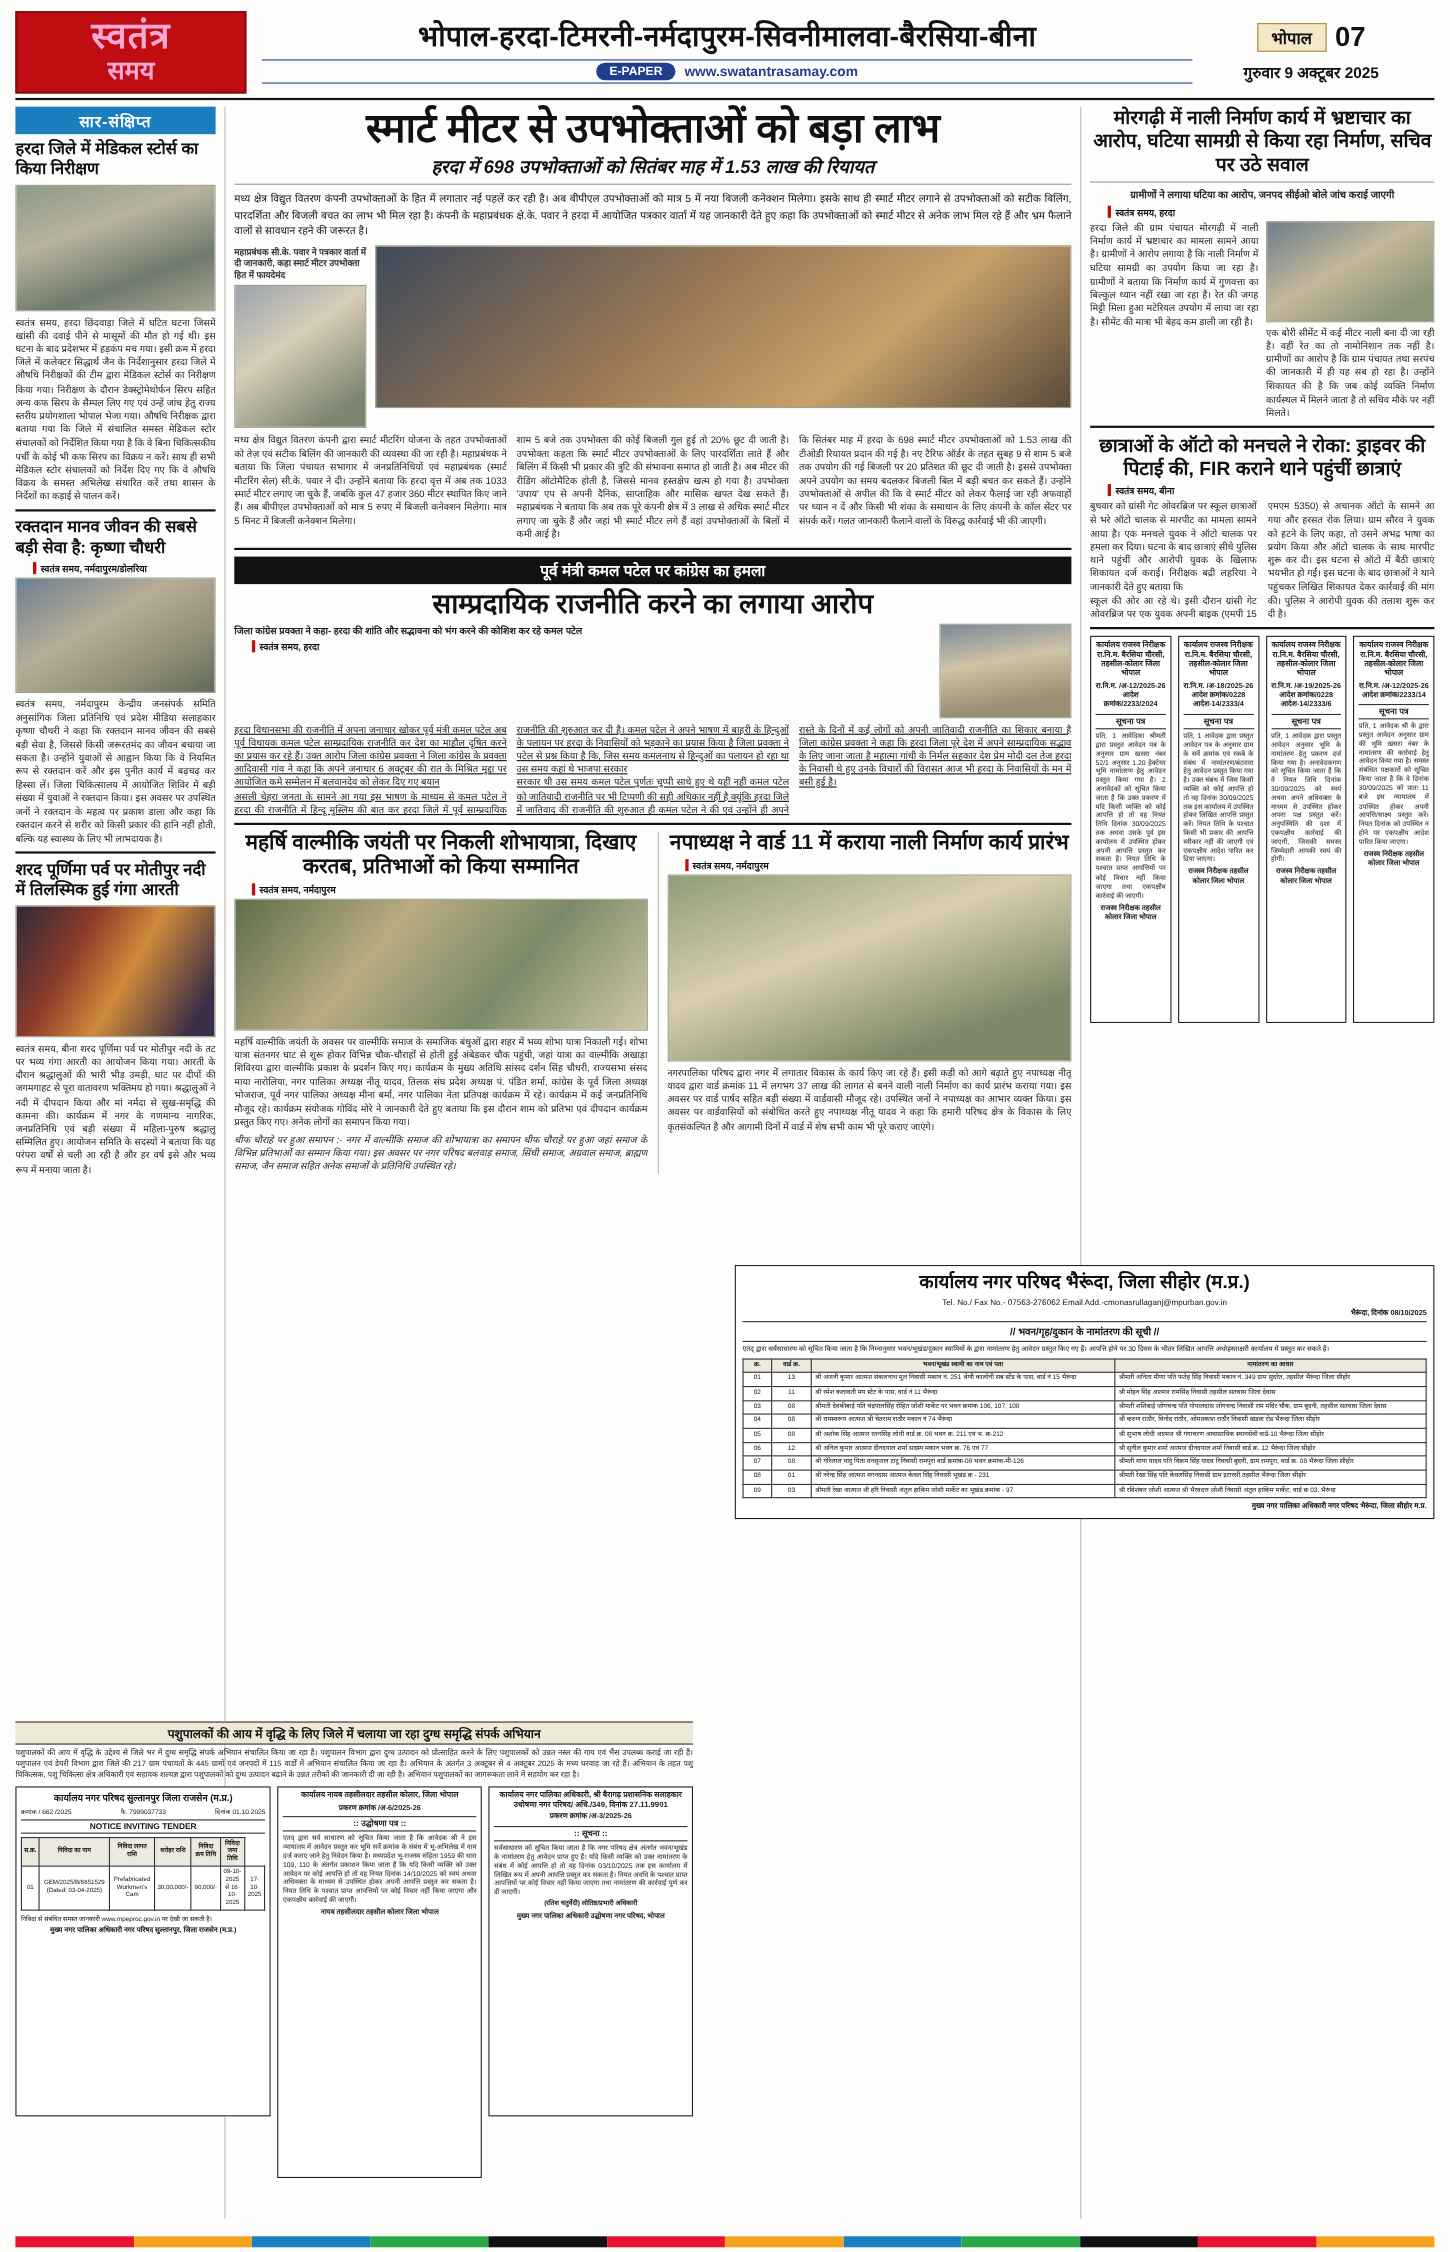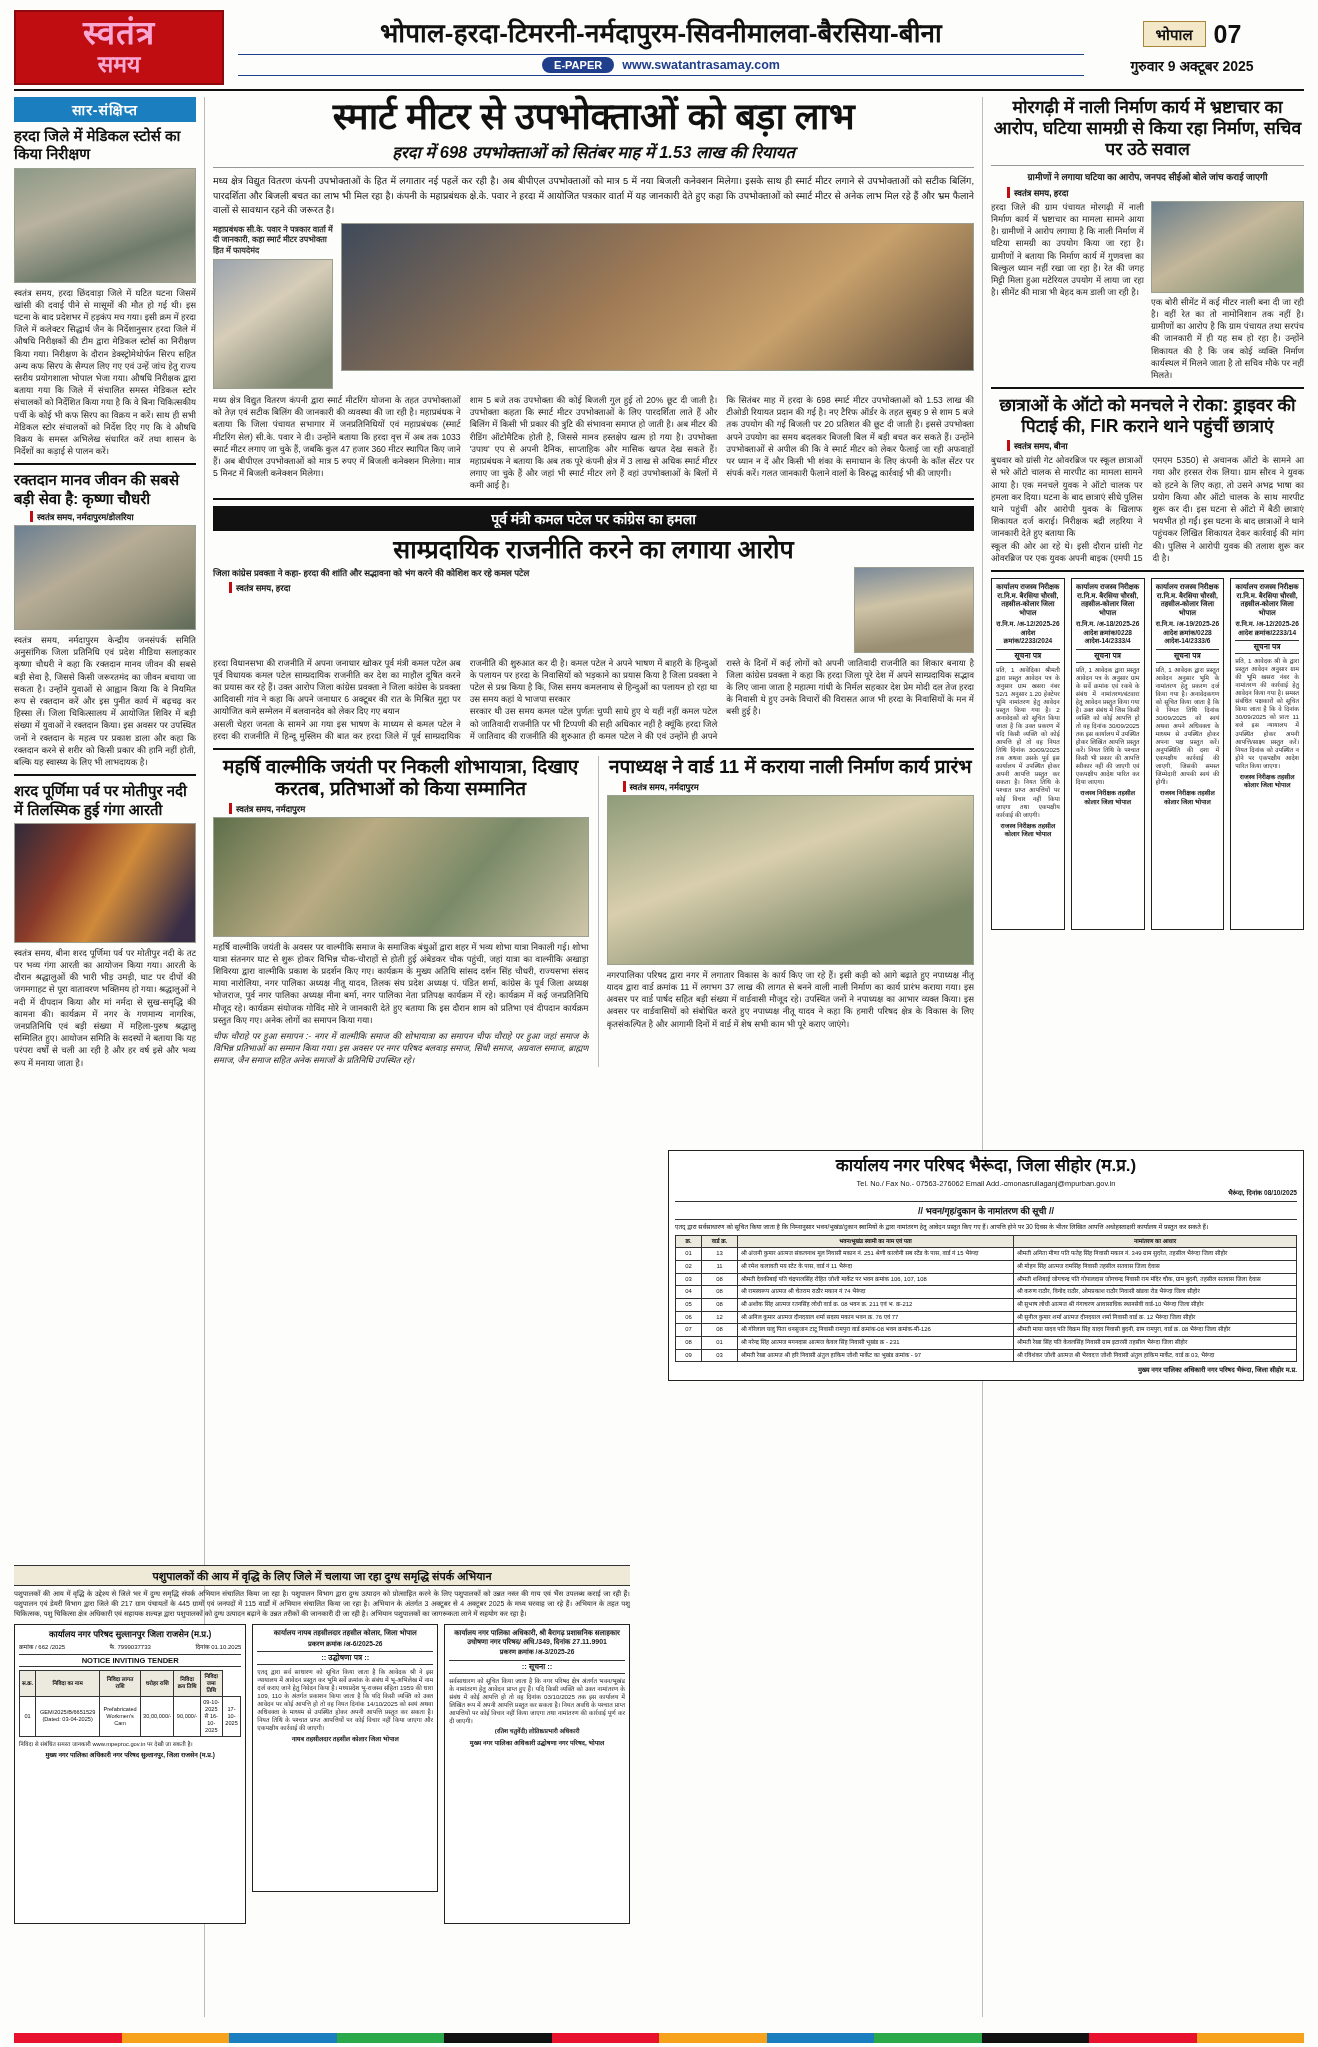--- a/index.html
+++ b/index.html
@@ -292,21 +292,21 @@
         <div class="head2" style="margin-top:4px;">साम्प्रदायिक राजनीति करने का लगाया आरोप</div>
         <div style="display:flex;gap:8px;margin-top:4px;">
           <div style="flex:1;">
             <div class="body-txt" style="font-weight:bold;">जिला कांग्रेस प्रवक्ता ने कहा- हरदा की शांति और सद्भावना को भंग करने की कोशिश कर रहे कमल पटेल</div>
             <div class="byline">स्वतंत्र समय, हरदा</div>
           </div>
           <div style="width:120px;flex:0 0 120px;">
             <div class="photo ph4" style="height:86px;"></div>
           </div>
         </div>
-        <div class="cols3" style="margin-top:4px;">
+        <div class="cols3" style="margin-top:4px;text-decoration:underline;">
           <div class="body-txt">हरदा विधानसभा की राजनीति में अपना जनाधार खोकर पूर्व मंत्री कमल पटेल अब पूर्व विधायक कमल पटेल साम्प्रदायिक राजनीति कर देश का माहौल दूषित करने का प्रयास कर रहे हैं। उक्त आरोप जिला कांग्रेस प्रवक्ता ने जिला कांग्रेस के प्रवक्ता आदिवासी गांव ने कहा कि अपने जनाधार 6 अक्टूबर की रात के मिश्रित मुद्दा पर आयोजित कमे सम्मेलन में बलवानदेव को लेकर दिए गए बयान</div>
           <div class="body-txt">असली चेहरा जनता के सामने आ गया इस भाषण के माध्यम से कमल पटेल ने हरदा की राजनीति में हिन्दू मुस्लिम की बात कर हरदा जिले में पूर्व साम्प्रदायिक राजनीति की शुरुआत कर दी है। कमल पटेल ने अपने भाषण में बाहरी के हिन्दुओं के पलायन पर हरदा के निवासियों को भड़काने का प्रयास किया है जिला प्रवक्ता ने पटेल से प्रश्न किया है कि, जिस समय कमलनाथ से हिन्दुओं का पलायन हो रहा था उस समय कहां थे भाजपा सरकार</div>
           <div class="body-txt">सरकार थी उस समय कमल पटेल पुर्णतः चुप्पी साधे हुए थे यहीं नहीं कमल पटेल को जातिवादी राजनीति पर भी टिप्पणी की सही अधिकार नहीं है क्यूंकि हरदा जिले में जातिवाद की राजनीति की शुरुआत ही कमल पटेल ने की एवं उन्होंने ही अपने रास्ते के दिनों में कई लोगों को अपनी जातिवादी राजनीति का शिकार बनाया है जिला कांग्रेस प्रवक्ता ने कहा कि हरदा जिला पूरे देश में अपने साम्प्रदायिक सद्भाव के लिए जाना जाता है महात्मा गांधी के निर्मल सहकार देश प्रेम मोदी दल तेज हरदा के निवासी थे हुए उनके विचारों की विरासत आज भी हरदा के निवासियों के मन में बसी हुई है।</div>
         </div>
       </div>
 
       <div class="hr-thick"></div>
 
       <div style="display:flex;gap:9px;">
         <div style="flex:1;">
@@ -513,21 +513,21 @@
                 </tr>
               </tbody>
           </table>
           <div class="notice-body" style="font-size:5.8px;margin-top:3px;">निविदा से संबंधित समस्त जानकारी www.mpeproc.gov.in पर देखी जा सकती है।</div>
           <div class="notice-sign">मुख्य नगर पालिका अधिकारी
 नगर परिषद सुल्तानपुर, जिला राजसेन (म.प्र.)</div>
         </div>
       </div>
 
       <div style="flex:1;">
-        <div class="notice" style="height:268px;">
+        <div class="notice" style="height:356px;">
           <div class="notice-hd">कार्यालय नायब तहसीलदार तहसील कोलार, जिला भोपाल</div>
           <div class="notice-sub">प्रकरण क्रमांक /अ-6/2025-26</div>
           <div class="notice-band">:: उद्घोषणा पत्र ::</div>
           <div class="notice-body">एतद् द्वारा सर्व साधारण को सूचित किया जाता है कि आवेदक श्री ने इस न्यायालय में आवेदन प्रस्तुत कर भूमि सर्वे क्रमांक के संबंध में भू-अभिलेख में नाम दर्ज कराए जाने हेतु निवेदन किया है। मध्यप्रदेश भू-राजस्व संहिता 1959 की धारा 109, 110 के अंतर्गत प्रकाशन किया जाता है कि यदि किसी व्यक्ति को उक्त आवेदन पर कोई आपत्ति हो तो वह नियत दिनांक 14/10/2025 को स्वयं अथवा अधिवक्ता के माध्यम से उपस्थित होकर अपनी आपत्ति प्रस्तुत कर सकता है। नियत तिथि के पश्चात प्राप्त आपत्तियों पर कोई विचार नहीं किया जाएगा और एकपक्षीय कार्रवाई की जाएगी।</div>
           <div class="notice-sign">नायब तहसीलदार
 तहसील कोलार जिला भोपाल</div>
         </div>
       </div>
 
       <div style="flex:1;">

